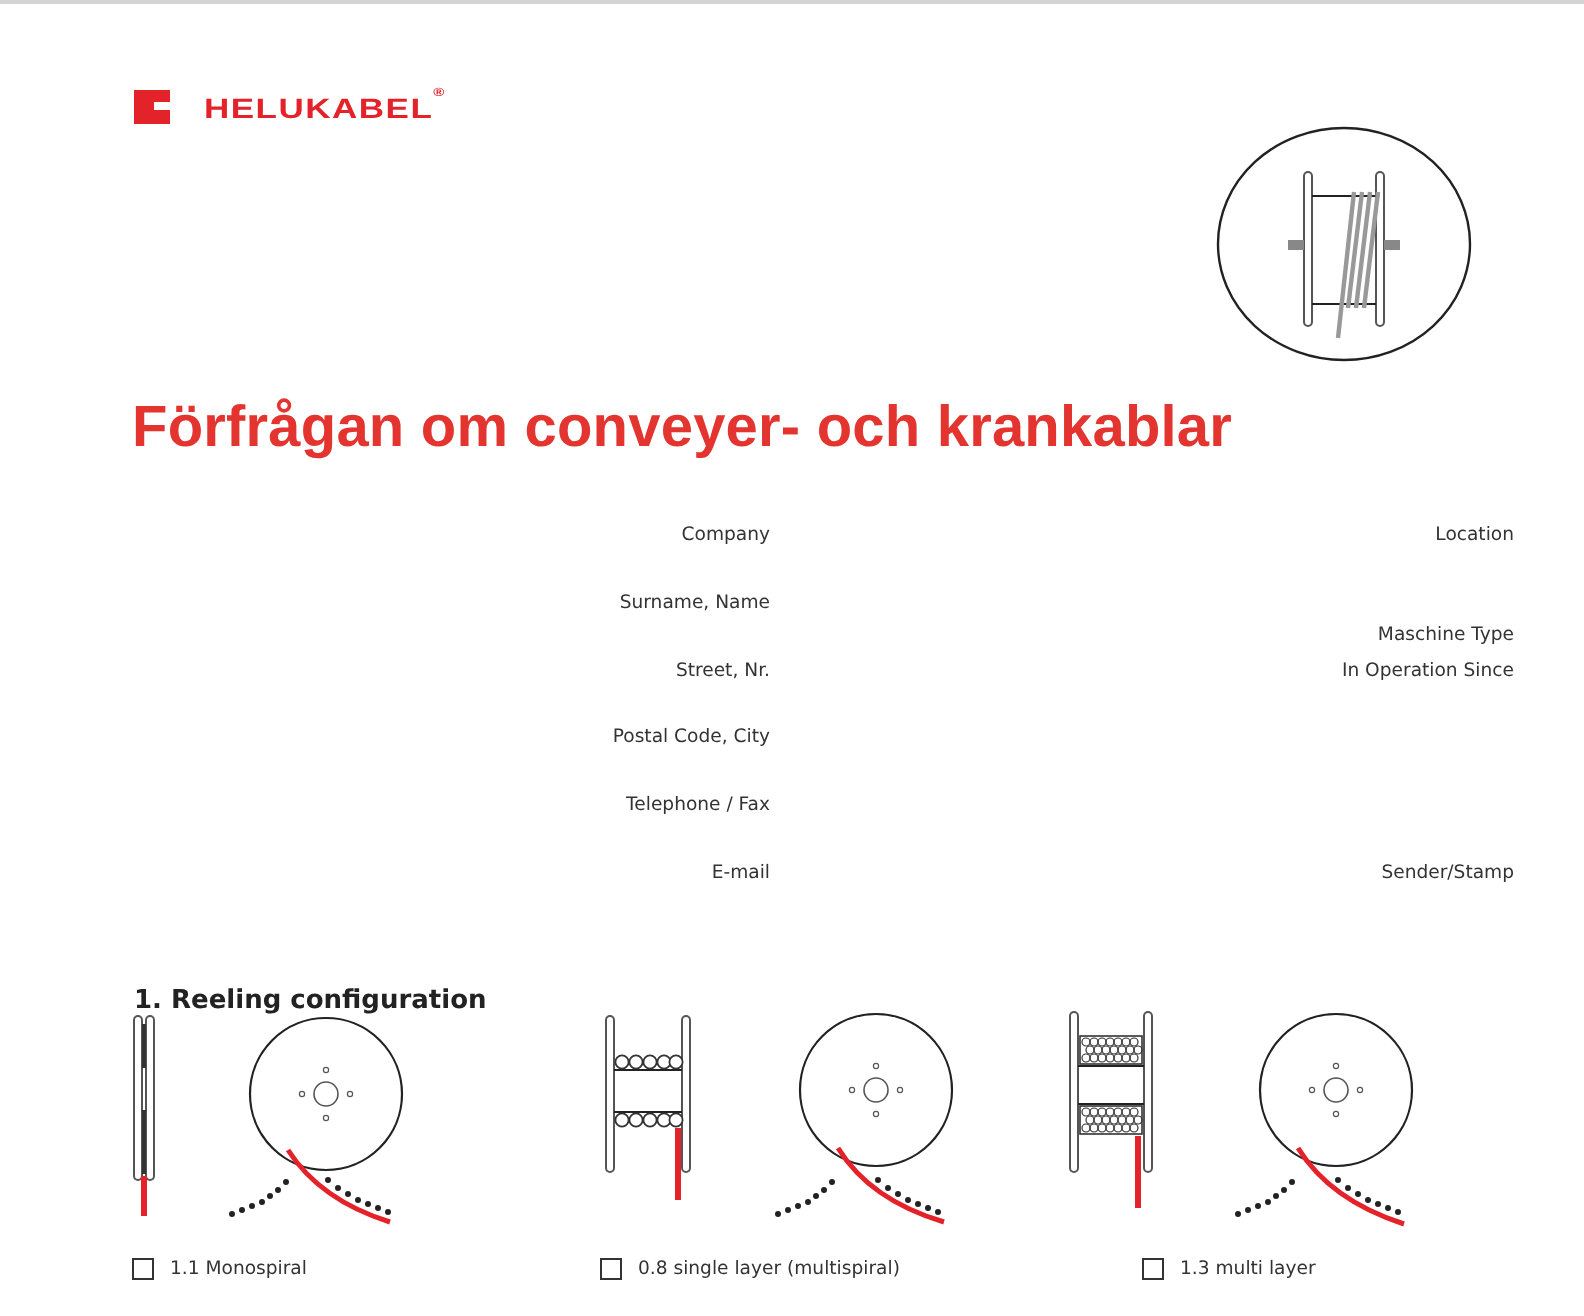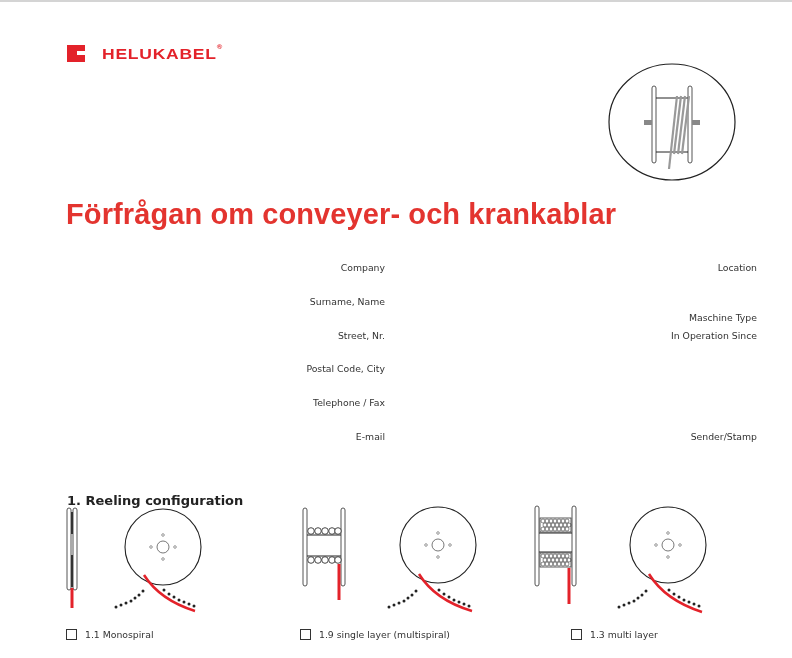--- a/index.html
+++ b/index.html
@@ -244,18 +244,18 @@
       <circle cx="169" cy="106" r="1.5"></circle>
   </g>
 </svg>
 
 <div class="opt" style="left:66px;top:629px;">
   <div class="cb"></div>
   <span>1.1 Monospiral</span>
 </div>
 <div class="opt" style="left:300px;top:629px;">
   <div class="cb"></div>
-  <span>1.9 single layer (multispiral)</span>
+  <span>0.8 single layer (multispiral)</span>
 </div>
 <div class="opt" style="left:535px;top:629px;margin-left:36px;">
   <div class="cb"></div>
   <span>1.3 multi layer</span>
 </div>
 
 </body></html>

